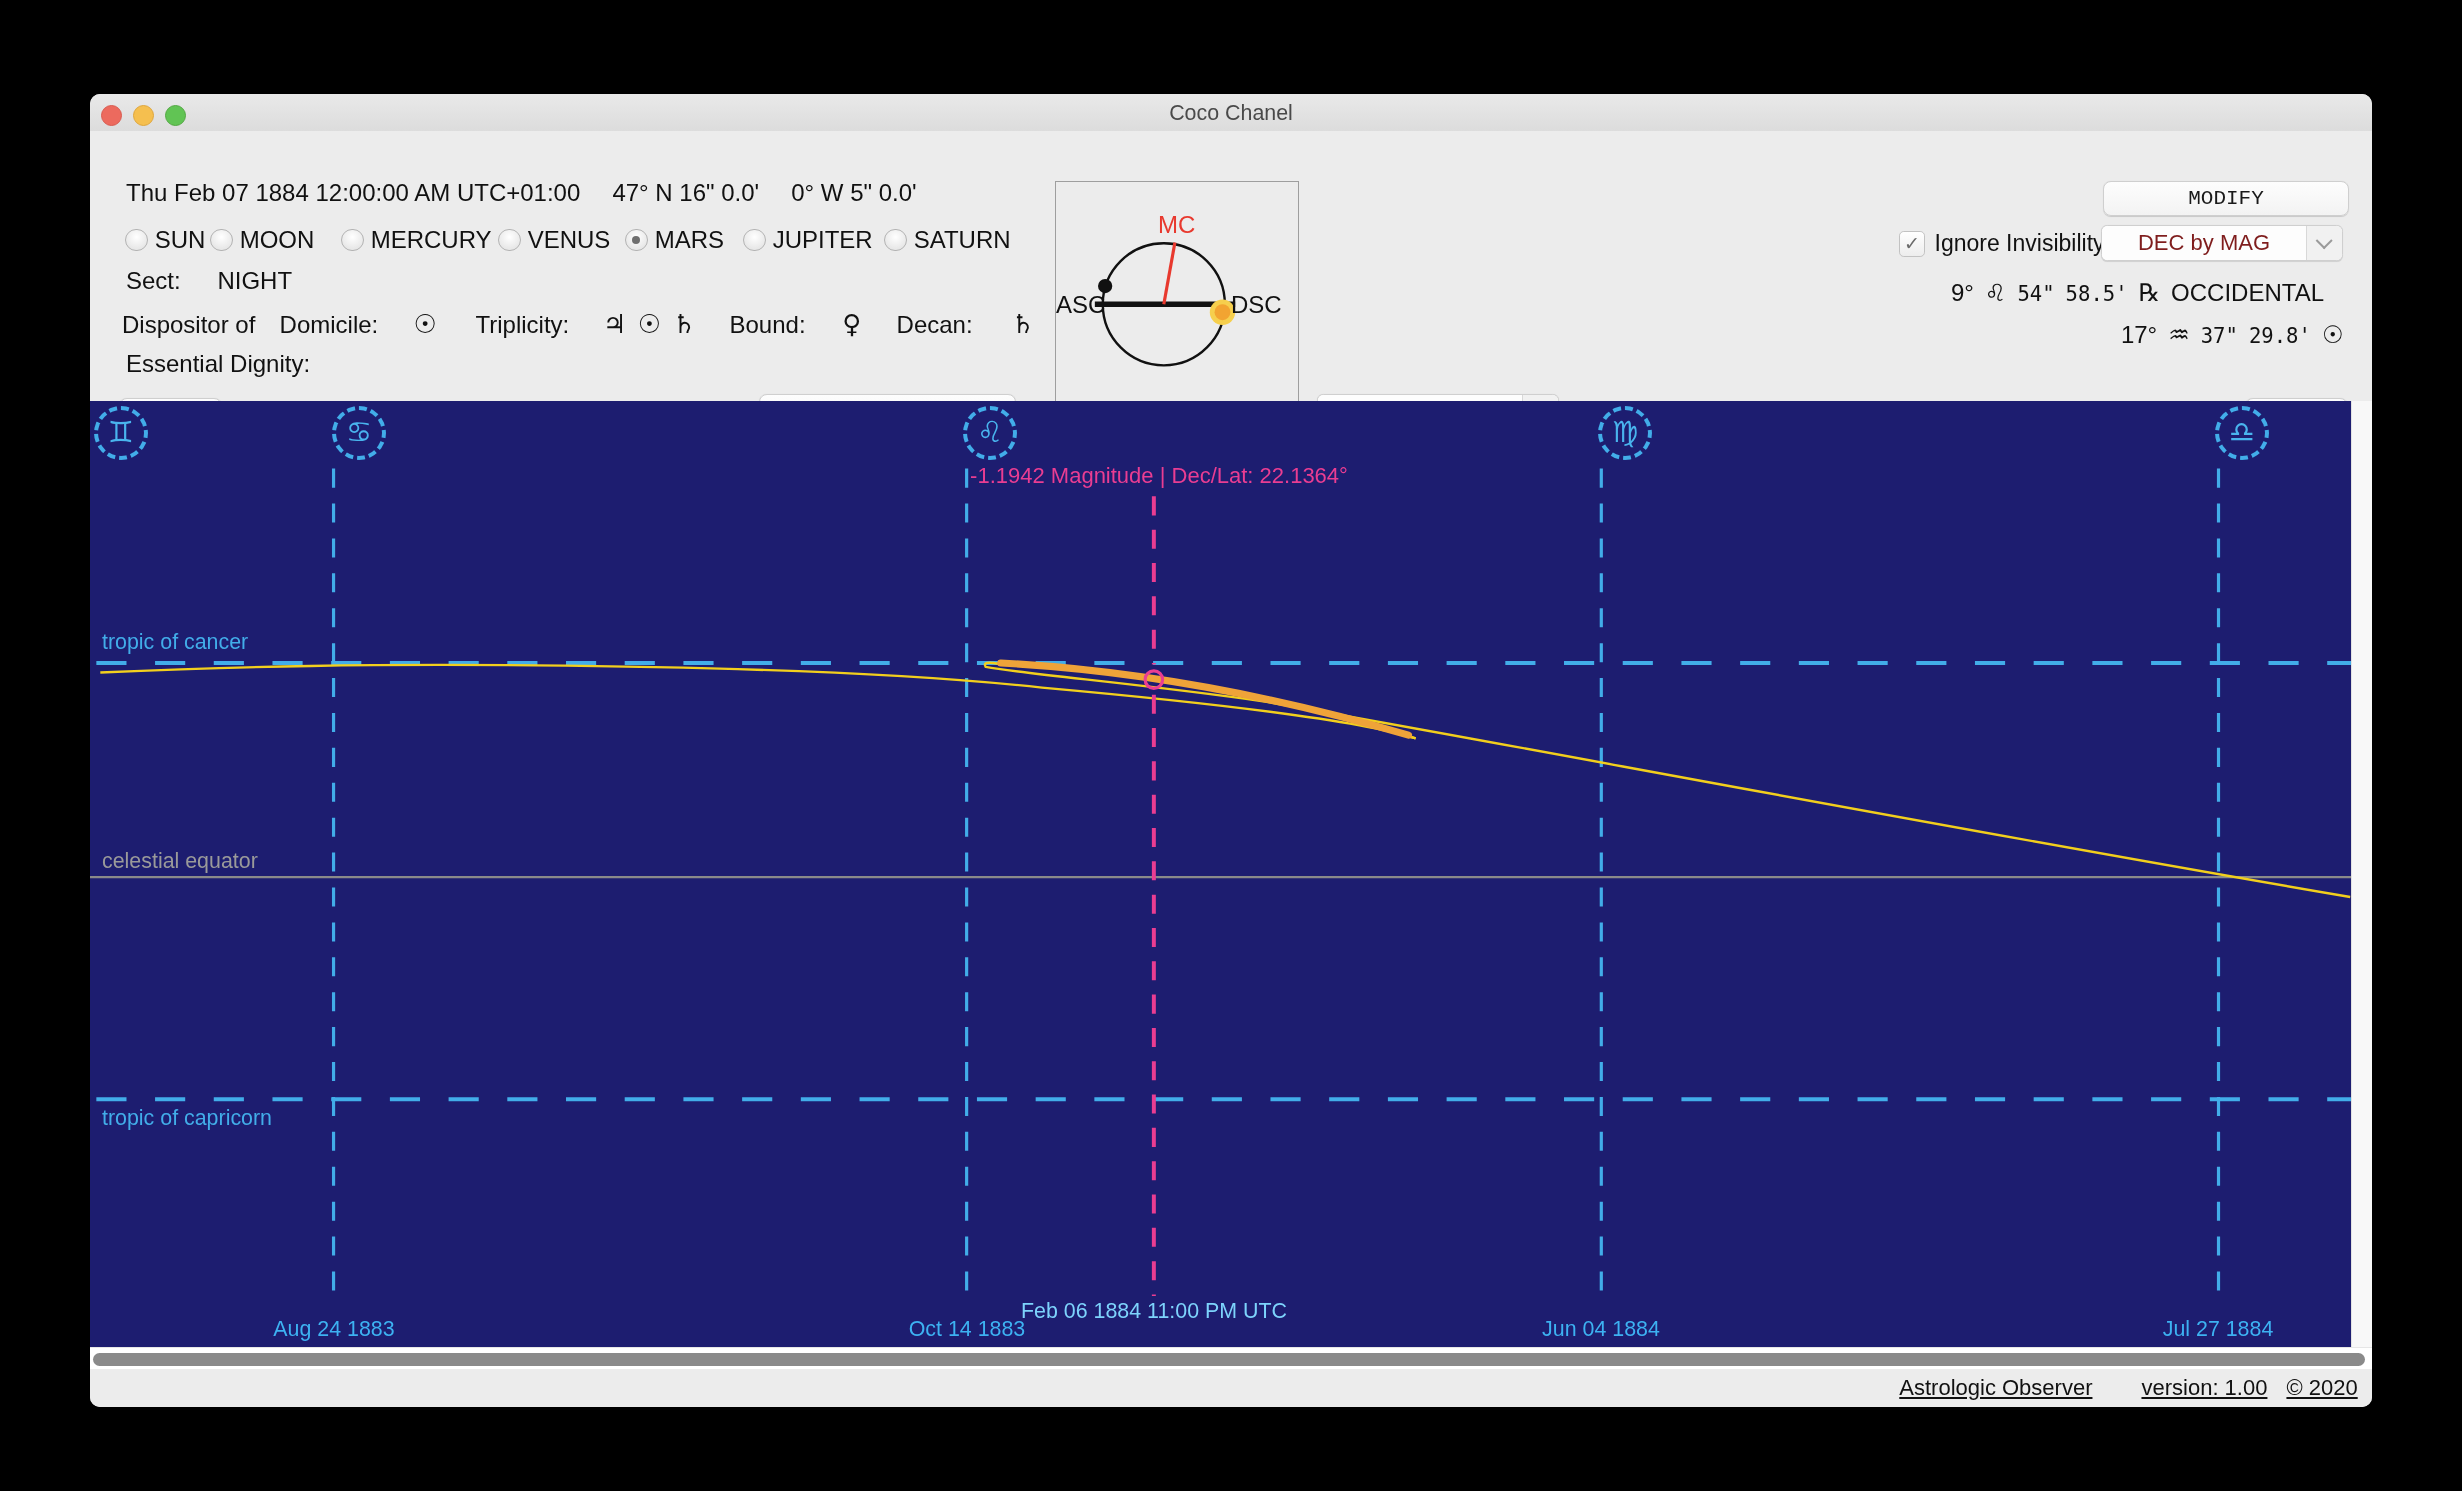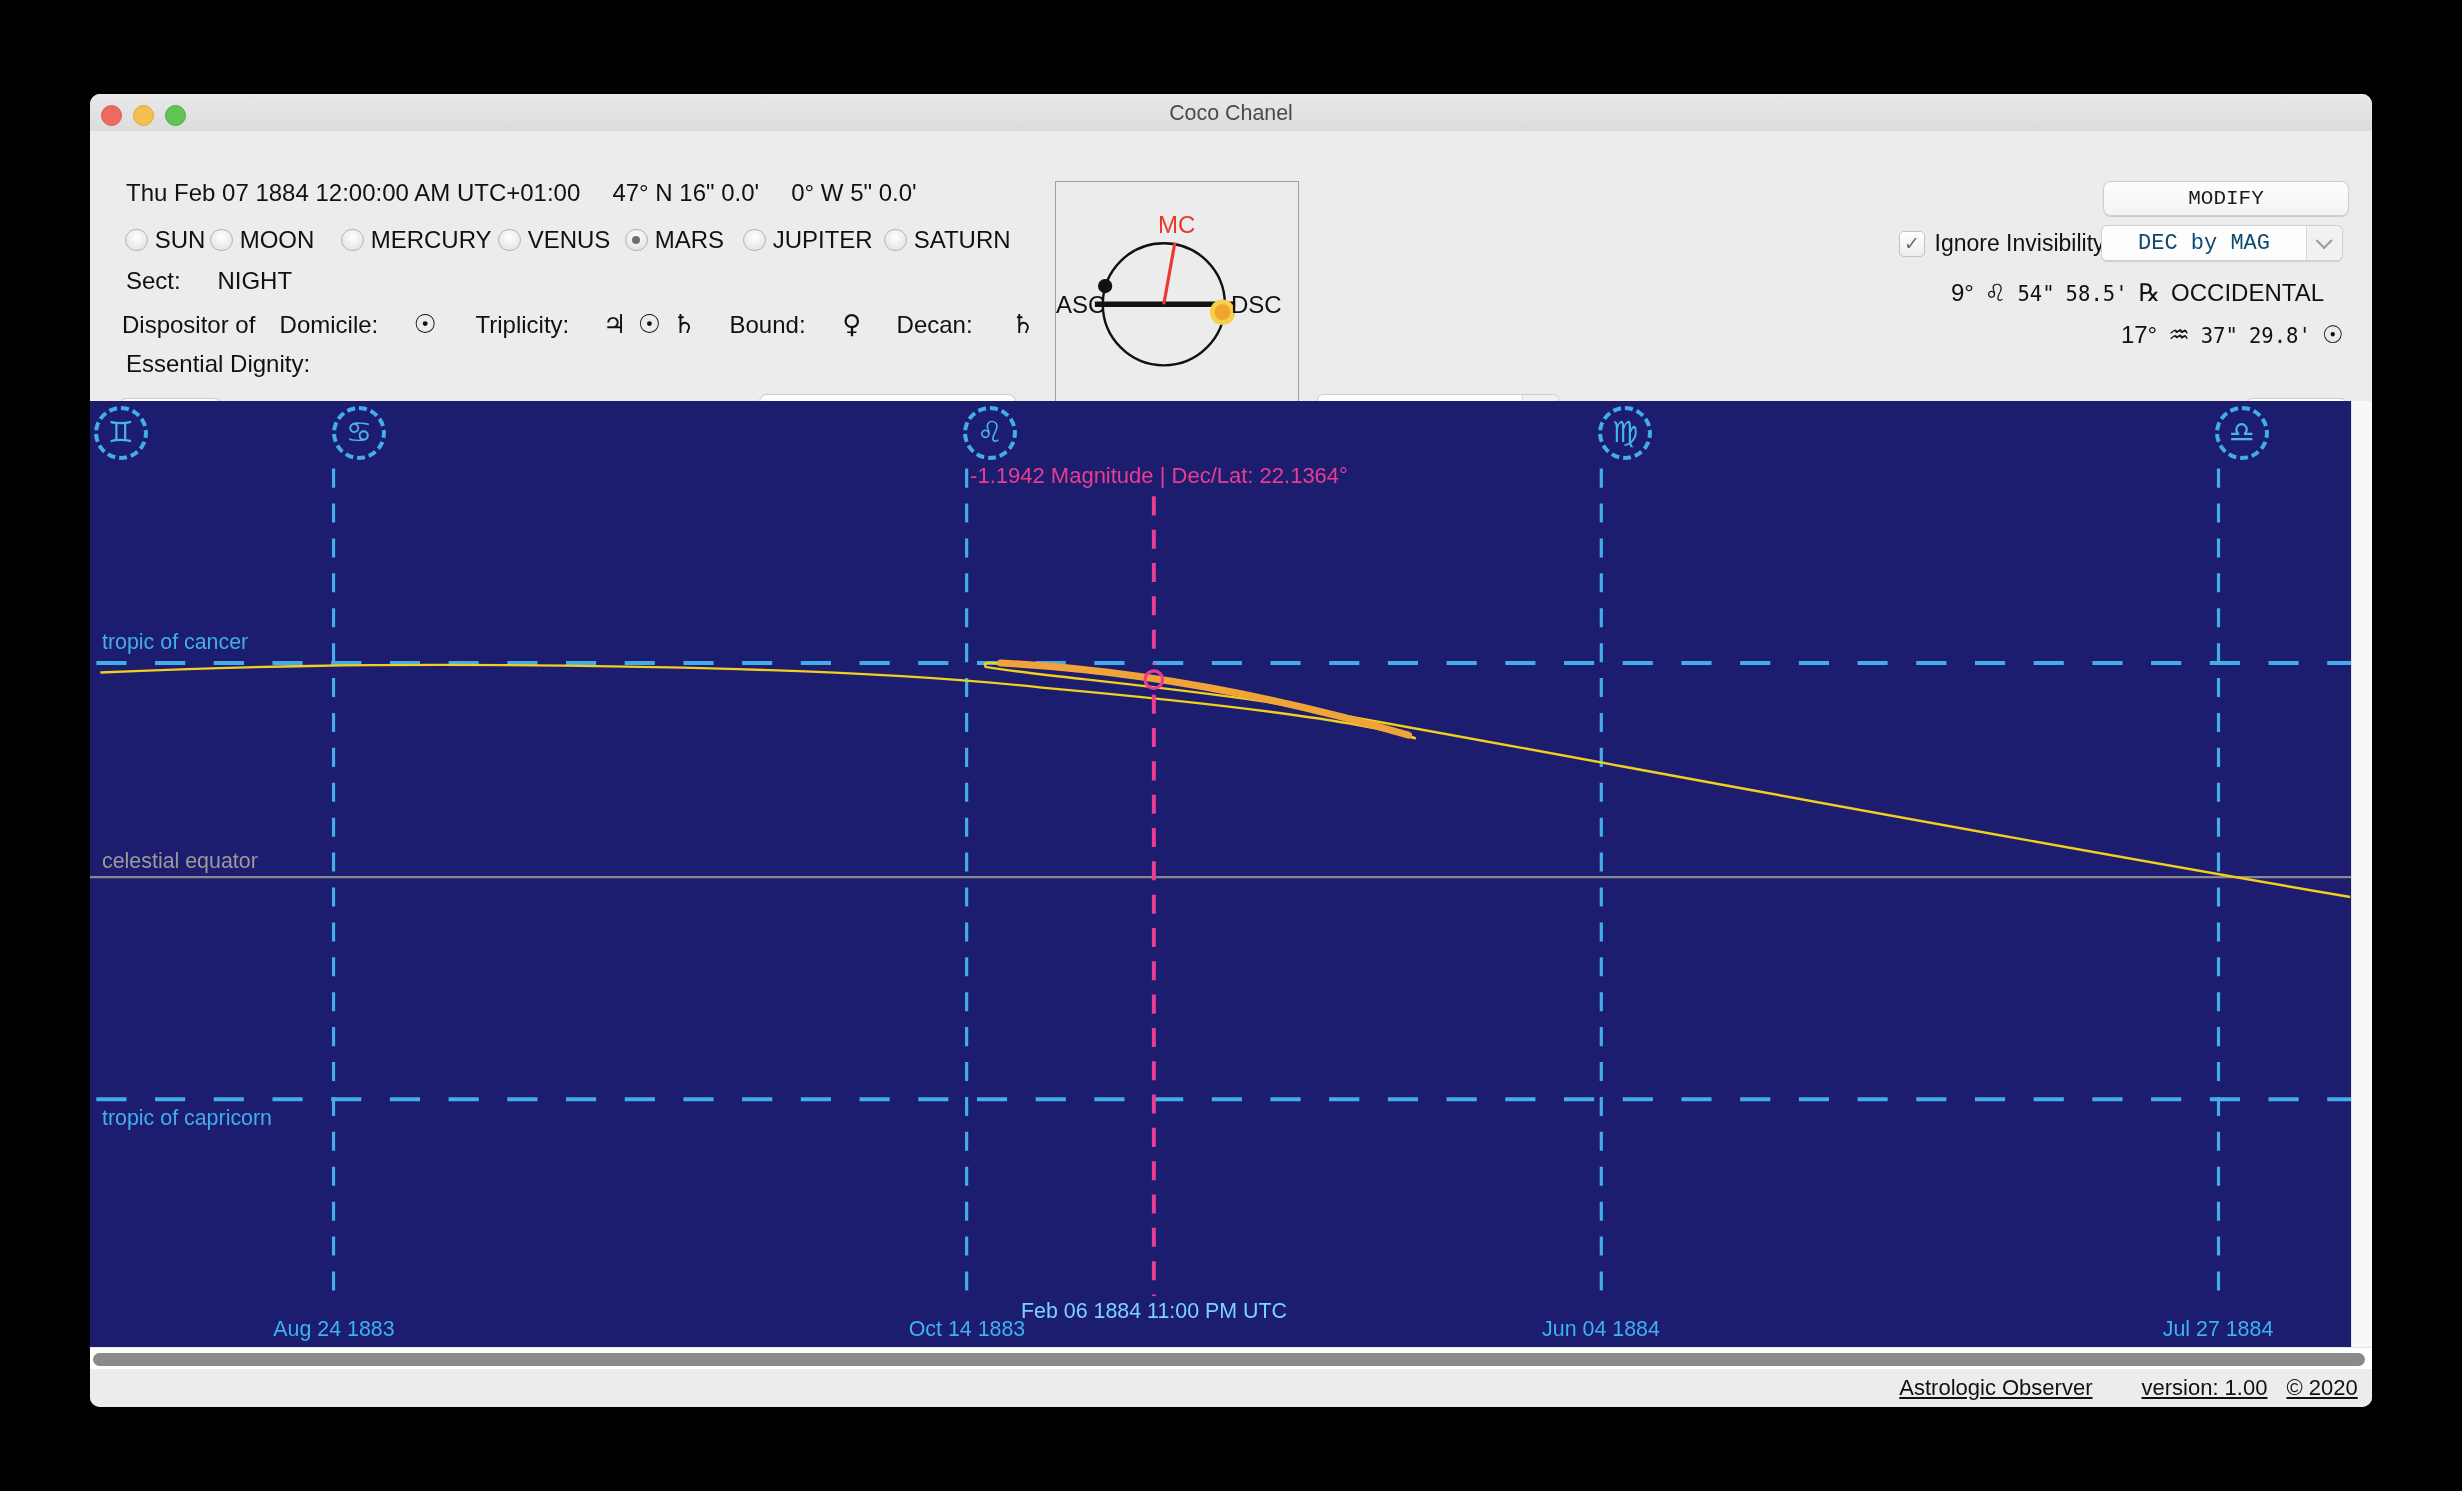--- a/index.html
+++ b/index.html
@@ -39,22 +39,22 @@
        border-radius:8px;box-shadow:0 0.8px 0.8px rgba(0,0,0,.15);display:flex;align-items:center;
        justify-content:center;font-size:21px;color:#1a1a1a;font-family:Liberation Mono, monospace;}
   .btn-prev{left:29px;top:267px;width:101px;height:35px;}
   .btn-next{left:2155px;top:267px;width:101px;height:35px;}
   .btn-now{left:669px;top:263px;width:255px;height:32px;}
   .btn-modify{left:2013px;top:50px;width:244px;height:33px;}
   .dropdown{position:absolute;display:flex;border:0.8px solid #cfcfcf;border-radius:6.3px;
             background:#fdfdfd;box-shadow:0 0.8px 0.8px rgba(0,0,0,.12);overflow:hidden;}
   .dd-hour{left:1227px;top:263px;width:240px;height:32px;}
   .dd-sort{left:2011px;top:94px;width:240px;height:34px;}
-  .dd-main{flex:1;display:flex;align-items:center;justify-content:center;font-size:22px;color:#0c4a6e;
-           border-right:0.8px solid #d8d8d8;background:#fdfdfd;font-family:Liberation Mono, monospace;}
+  .dd-main{flex:1;display:flex;align-items:center;justify-content:center;font-size:22px;color:#7f1d1d;
+           border-right:0.8px solid #d8d8d8;background:#fdfdfd;}
   .dd-chev{width:35px;display:flex;align-items:center;justify-content:center;background:#f1f1f1;}
   .chev{width:10.3px;height:10.3px;border-right:2.4px solid #9a9a9a;border-bottom:2.4px solid #9a9a9a;
         transform:rotate(45deg) translate(-1.6px,-1.6px);}
   .checkline{position:absolute;left:1809px;top:99px;display:flex;align-items:center;}
   .checkbox{width:24px;height:24px;border:0.8px solid #c2c2c2;border-radius:4.8px;
             background:linear-gradient(#ffffff,#ededed);display:flex;align-items:center;justify-content:center;
             font-size:19px;color:#6b6b6b;}
   .checklabel{margin-left:9.5px;font-size:23px;color:#111;}
   .posline{position:absolute;white-space:nowrap;font-size:24px;color:#111;display:flex;align-items:baseline;}
   .posline .mono{font-family:"DejaVu Sans Mono",monospace;font-size:20.6px;}

